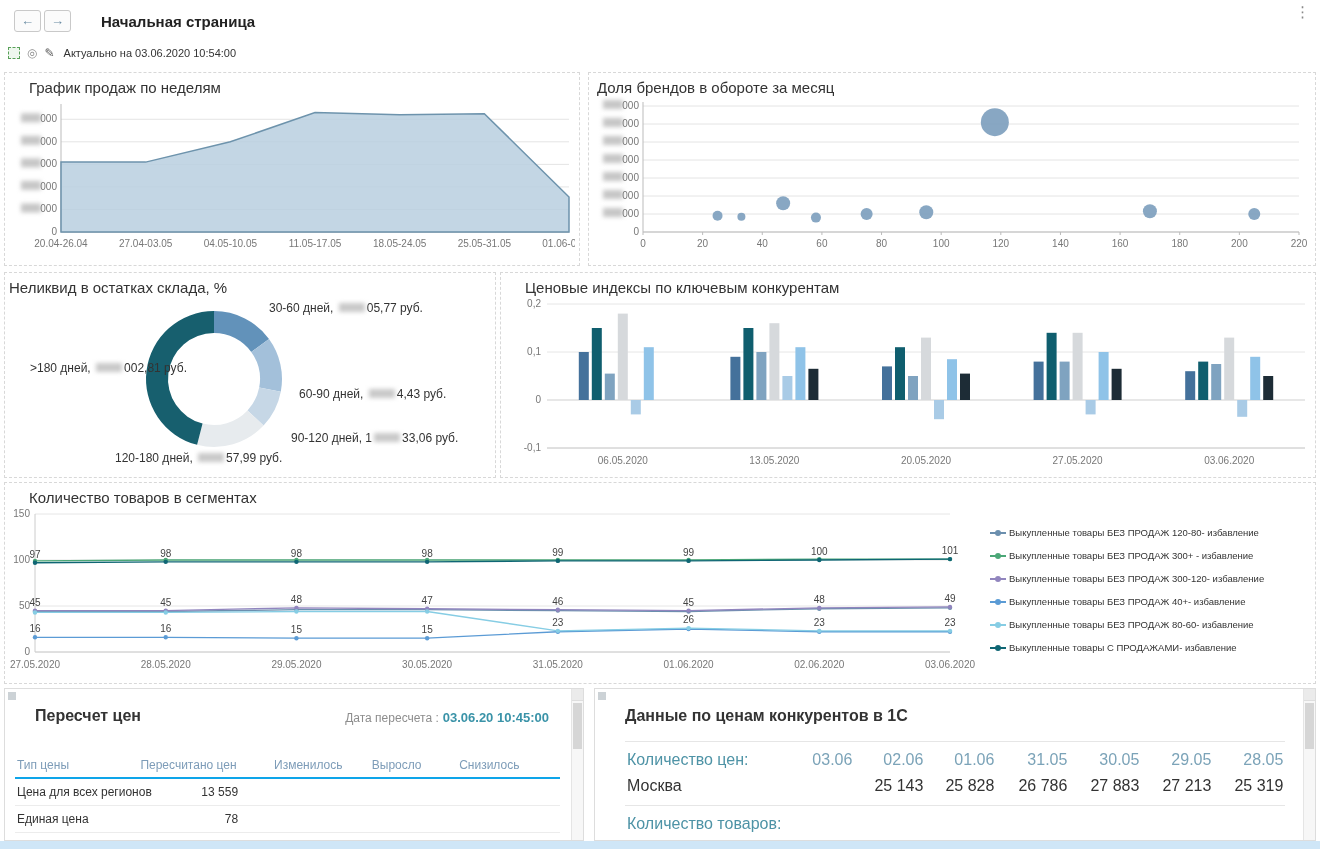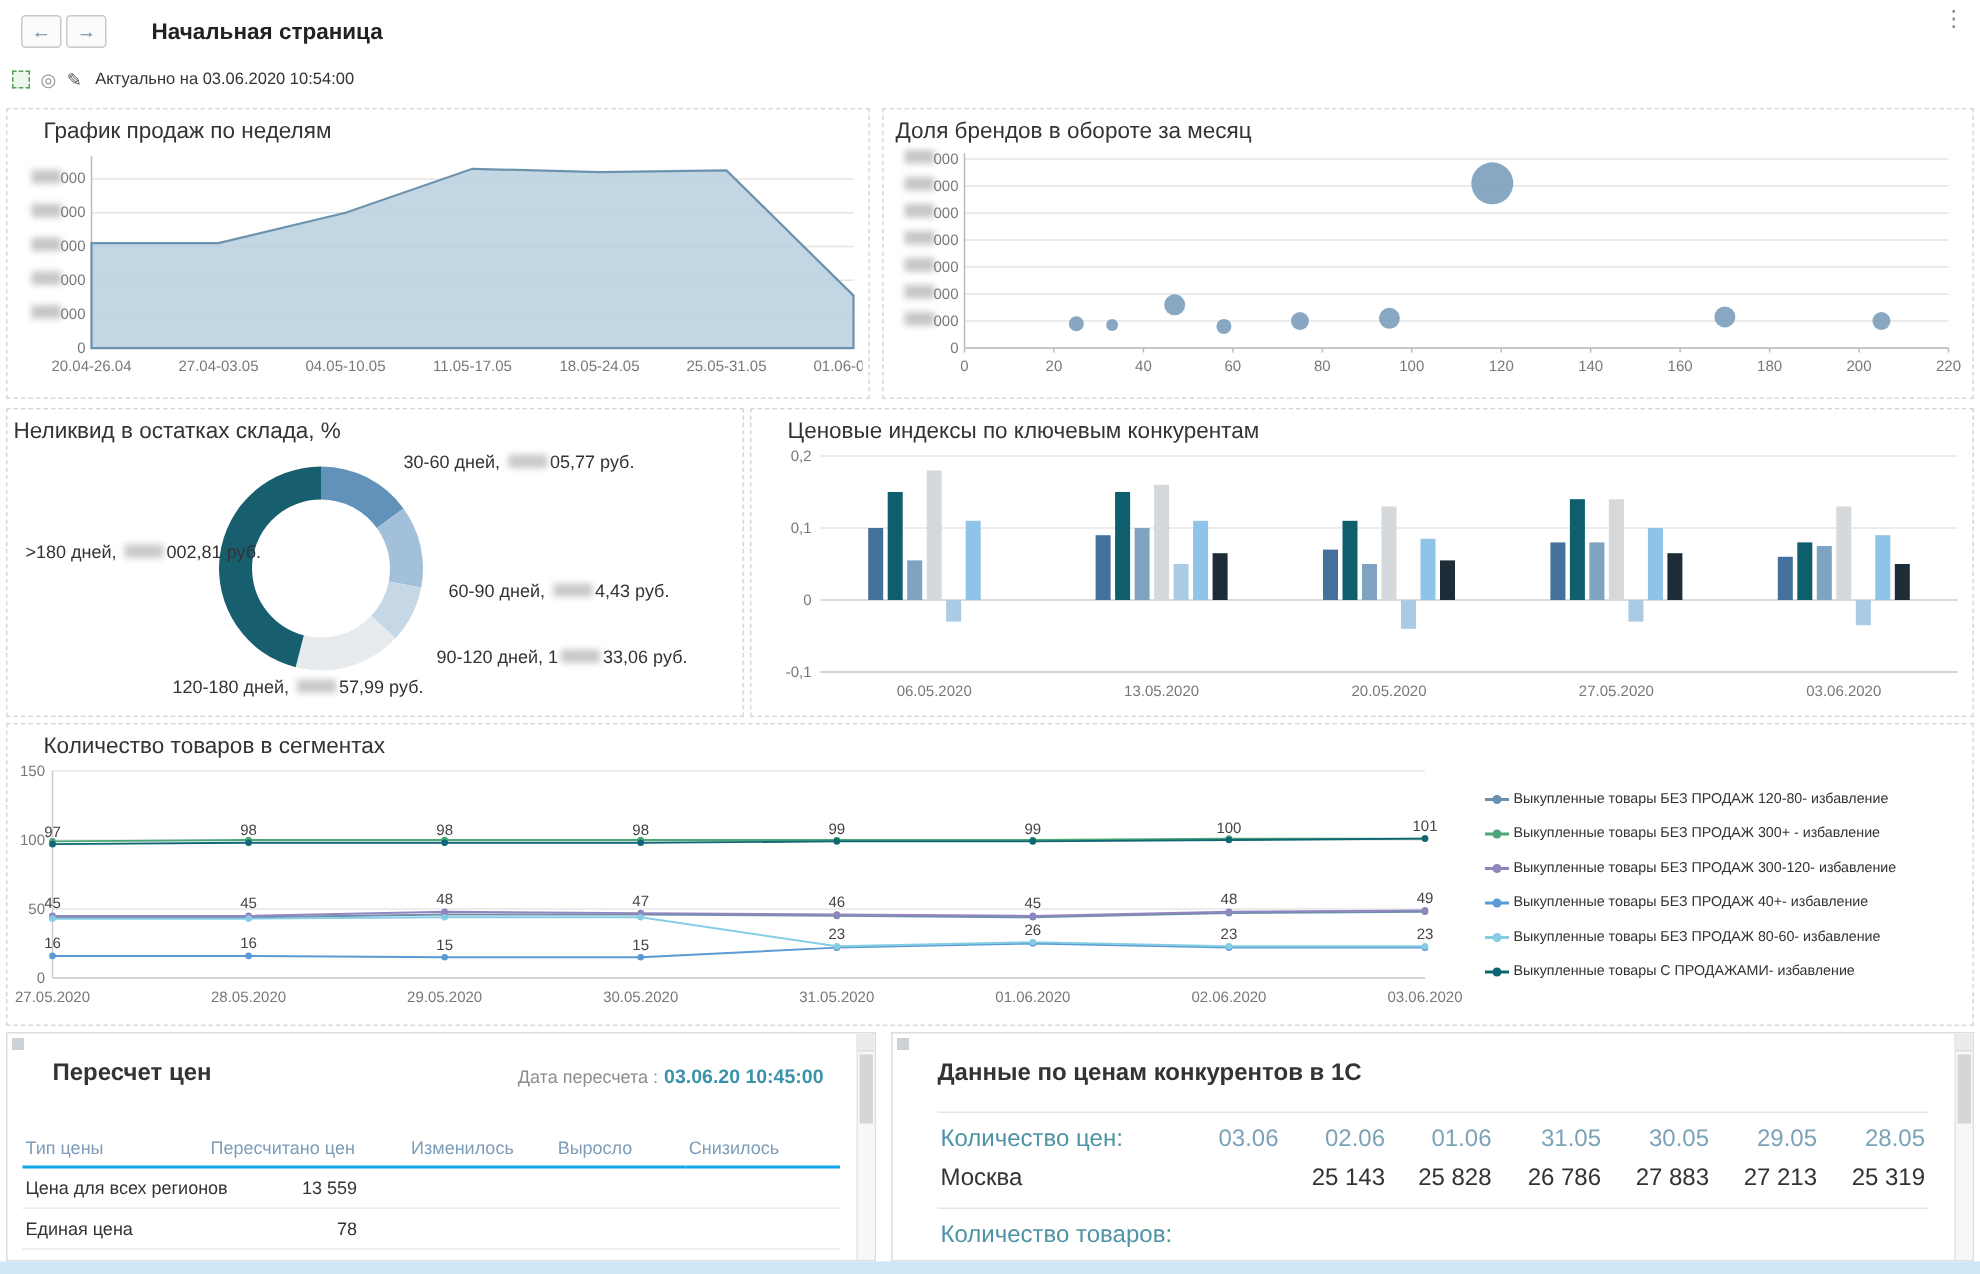--- a/index.html
+++ b/index.html
@@ -190,21 +190,21 @@
         <path d="M140.01,45.03 A68,68 0 0 1 151.80,97.74 L130.19,93.62 A46,46 0 0 0 122.21,57.96 Z" fill="#a3c0da"></path>
         <path d="M151.80,97.74 A68,68 0 0 1 134.57,131.55 L118.53,116.49 A46,46 0 0 0 130.19,93.62 Z" fill="#c6d7e6"></path>
         <path d="M134.57,131.55 A68,68 0 0 1 68.09,150.86 L73.56,129.55 A46,46 0 0 0 118.53,116.49 Z" fill="#e7ebee"></path>
         <path d="M68.09,150.86 A68,68 0 0 1 85.00,17.00 L85.00,39.00 A46,46 0 0 0 73.56,129.55 Z" fill="#175f6e"></path>
       </svg>
     <div style="position:absolute;inset:0;pointer-events:none">
         <div class="dlabel" style="left: 264px; top: 28px;"><span>30-60 дней, </span><span class="blurbox"></span><span>05,77 руб.</span></div>
         <div class="dlabel" style="left: 294px; top: 114px;"><span>60-90 дней, </span><span class="blurbox"></span><span>4,43 руб.</span></div>
         <div class="dlabel" style="left: 286px; top: 158px;"><span>90-120 дней, 1</span><span class="blurbox"></span><span>33,06 руб.</span></div>
         <div class="dlabel" style="left: 110px; top: 178px;"><span>120-180 дней, </span><span class="blurbox"></span><span>57,99 руб.</span></div>
-        <div class="dlabel" style="left: 12px; top: 88px;"><span>&gt;180 дней, </span><span class="blurbox"></span><span>002,81 руб.</span></div>
+        <div class="dlabel" style="left: 25px; top: 88px;"><span>&gt;180 дней, </span><span class="blurbox"></span><span>002,81 руб.</span></div>
       </div>
   </section>
 
   <section class="panel" style="left:500px;top:272px;width:816px;height:206px">
     <h2 class="ptitle ind">Ценовые индексы по ключевым конкурентам</h2>
     <svg width="808" height="176" style="display:block;margin-left:4px">
         <line x1="42" y1="152.00000000000003" x2="800" y2="152.00000000000003" stroke="#e6e6e6"></line>
         <text x="36" y="155.00000000000003" text-anchor="end" class="tick">-0,1</text>
         <line x1="42" y1="104.00000000000001" x2="800" y2="104.00000000000001" stroke="#cfcfcf"></line>
         <text x="36" y="107.00000000000001" text-anchor="end" class="tick">0</text>

